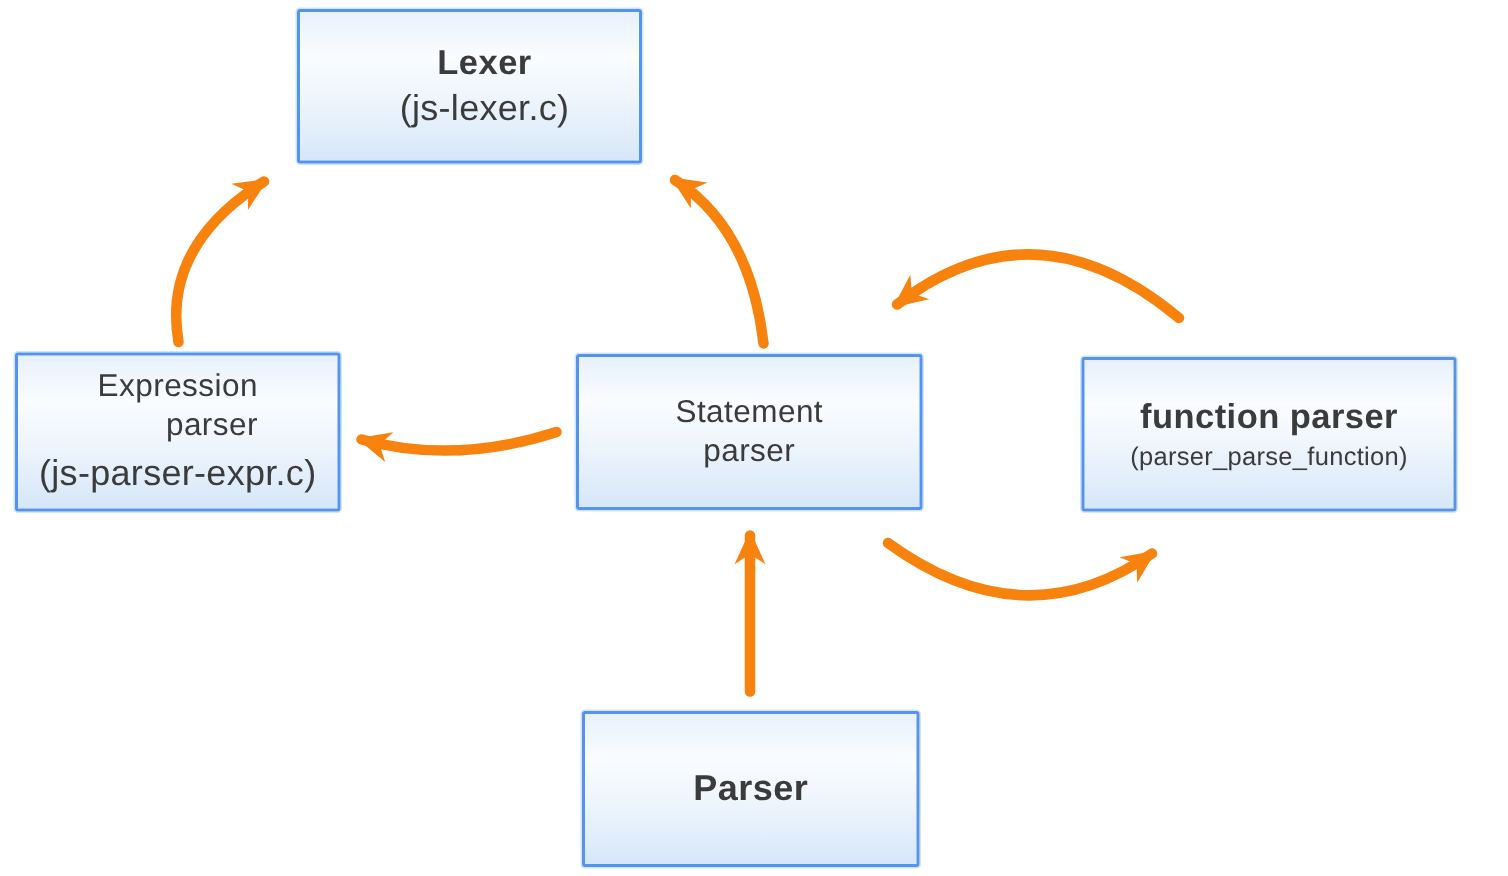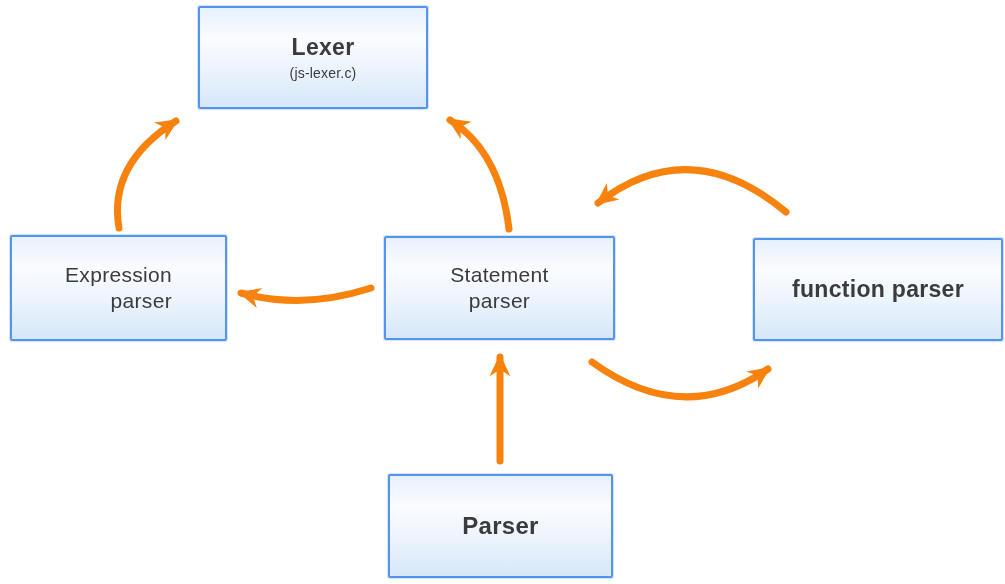--- a/index.html
+++ b/index.html
@@ -37,34 +37,34 @@
     text-align: center;
     color: #3b3b3b;
   }
   .node .title {
     font-size: 21px;
     line-height: 1.25;
     white-space: pre-line;
     letter-spacing: 0.3px;
   }
   .node .subtitle {
-    font-size: 14px;
+    font-size: 24px;
     line-height: 1.3;
     margin-top: 2px;
     letter-spacing: 0.2px;
   }
   .node--heavy .title {
     font-weight: bold;
     font-size: 23px;
   }
   
   #node-lexer      { left: 198px; top:   6px; width: 230px; height: 103px; padding-left: 20px; }
   #node-expression { left:  10px; top: 235px; width: 217px; height: 106px; text-align: right; }
   #node-statement  { left: 384px; top: 236px; width: 231px; height: 104px; }
-  #node-function   { left: 753px; top: 238px; width: 250px; height: 103px; }
+  #node-function   { left: 721px; top: 238px; width: 250px; height: 103px; }
   #node-parser     { left: 388px; top: 474px; width: 225px; height: 104px; }
   #node-function .subtitle { font-size: 17px; }
   #node-parser .title      { font-size: 24px; }
 </style>
 </head>
 <body>
 
 <div class="canvas">
 
   <svg class="edges-svg" viewBox="0 0 1005 584" xmlns="http://www.w3.org/2000/svg">
@@ -84,28 +84,30 @@
   </svg>
 
   <div class="node node--heavy" id="node-lexer">
     <div class="title">Lexer</div>
     <div class="subtitle">(js-lexer.c)</div>
   </div>
 
   <div class="node" id="node-expression">
     <div class="title">Expression
 parser</div>
+    <div class="subtitle">(js-parser-expr.c)</div>
   </div>
 
   <div class="node" id="node-statement">
     <div class="title">Statement
 parser</div>
   </div>
 
   <div class="node node--heavy" id="node-function">
     <div class="title">function parser</div>
+    <div class="subtitle">(parser_parse_function)</div>
   </div>
 
   <div class="node node--heavy" id="node-parser">
     <div class="title">Parser</div>
   </div>
 
 </div>
 
 </body></html>

